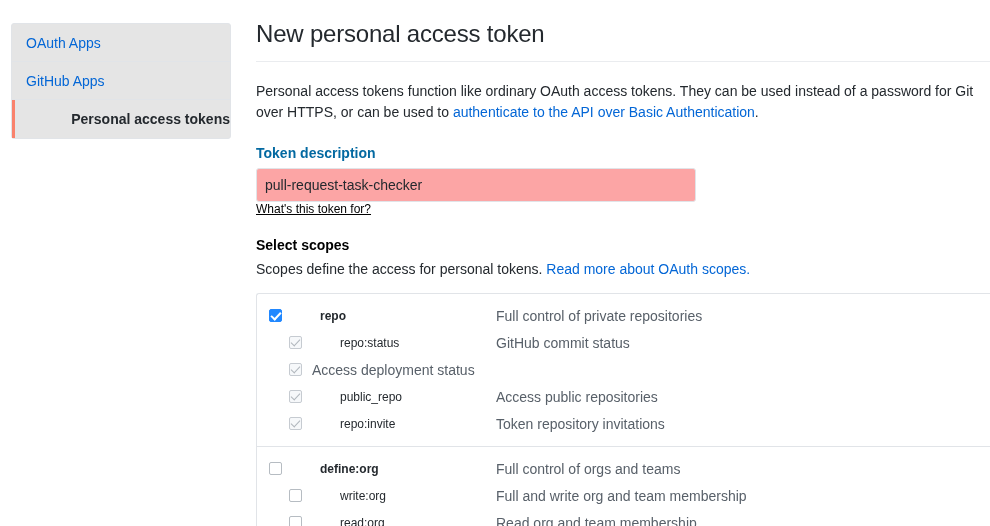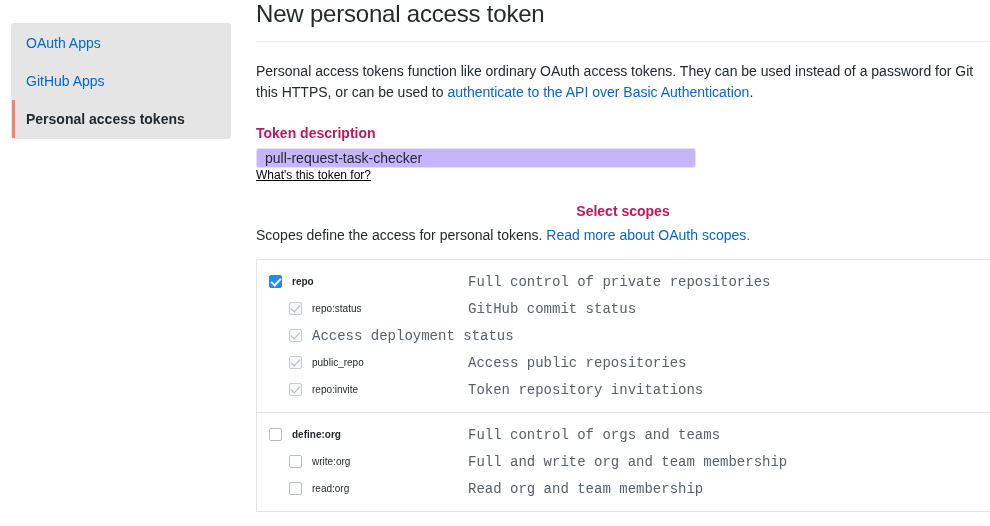--- a/index.html
+++ b/index.html
@@ -46,20 +46,21 @@
     white-space: nowrap;
     overflow: hidden;
   }
   .side-item:last-child {
     border-bottom: none;
   }
   .side-item.selected {
     color: #24292e;
     font-weight: bold;
     padding-left: 14px;
+    text-align: right;
   }
   .side-item.selected::before {
     content: "";
     position: absolute;
     left: 0;
     top: 0;
     bottom: 0;
     width: 3px;
     background: #f9826c;
   }
@@ -70,21 +71,21 @@
     left: 256px;
     top: 0;
     right: 0;
     bottom: 0;
   }
   .page-title {
     font-size: 24px;
     font-weight: normal;
     color: #24292e;
     margin: 0;
-    padding-top: 0;
+    padding-top: 20px;
     letter-spacing: -0.2px;
   }
   .title-rule {
     height: 1px;
     background: #eaecef;
     margin-top: 13px;
   }
   .intro {
     margin-top: 19px;
     font-size: 14px;
@@ -95,49 +96,48 @@
   a.link {
     color: #0366d6;
     text-decoration: none;
     cursor: pointer;
   }
 
   .field-label {
     margin-top: 22px;
     font-size: 14px;
     font-weight: bold;
-    color: #be185d;
+    color: #0369a1;
   }
   .text-input {
     display: block;
     margin-top: 7px;
     width: 440px;
-    height: 20px;
+    height: 34px;
     box-sizing: border-box;
     padding: 6px 8px;
     font-family: "Liberation Sans", sans-serif;
     font-size: 14px;
     color: #24292e;
-    background: #c4b5fd;
+    background: #fca5a5;
     border: 1px solid #e1e4e8;
     border-radius: 3px;
     outline: none;
   }
   .help-note {
     font-size: 12px;
     color: #000000;
     text-decoration: underline;
   }
 
   .section-label {
     margin-top: 21px;
     font-size: 14px;
     font-weight: bold;
-    color: #be185d;
-    text-align: center;
+    color: #000000;
   }
   .section-sub {
     margin-top: 8px;
     font-size: 14px;
     color: #24292e;
   }
 
   
   .scopes-box {
     margin-top: 16px;
@@ -198,53 +198,53 @@
     left: 3px;
     top: 0px;
     width: 4px;
     height: 8px;
     border: solid #b1b7bd;
     border-width: 0 1px 1px 0;
     transform: rotate(43deg);
   }
 
   .scope-name {
-    font-size: 10px;
+    font-size: 12px;
     color: #24292e;
     width: 176px;
     flex: 0 0 auto;
     white-space: nowrap;
     cursor: pointer;
+    margin-left: 28px;
   }
   .scope-row.parent .scope-name { font-weight: bold; }
   .scope-row.child .scope-name { width: 156px; }
   .scope-desc {
     font-size: 14px;
     color: #586069;
     white-space: nowrap;
-    font-family: Liberation Mono, monospace;
   }
 </style>
 </head>
 <body>
 
 <div class="page">
 
   <nav class="sidebar" id="sidebar">
       <div class="side-item">OAuth Apps</div>
       <div class="side-item">GitHub Apps</div>
       <div class="side-item selected">Personal access tokens</div>
     </nav>
 
   <div class="main">
 
     <h1 class="page-title">New personal access token</h1>
     <div class="title-rule"></div>
 
-    <p class="intro"><span>Personal access tokens function like ordinary OAuth access tokens. They can be used instead of a password for Git this HTTPS, or can be used to </span><a class="link">authenticate to the API over Basic Authentication</a><span>.</span></p>
+    <p class="intro"><span>Personal access tokens function like ordinary OAuth access tokens. They can be used instead of a password for Git over HTTPS, or can be used to </span><a class="link">authenticate to the API over Basic Authentication</a><span>.</span></p>
 
     <div class="field-label">Token description</div>
     <input class="text-input" type="text" value="pull-request-task-checker" style="">
     <div class="help-note">What's this token for?</div>
 
     <div class="section-label">Select scopes</div>
     <div class="section-sub"><span>Scopes define the access for personal tokens. </span><a class="link">Read more about OAuth scopes.</a></div>
 
     <div class="scopes-box" id="scopes-box">
         <div class="scope-group">

